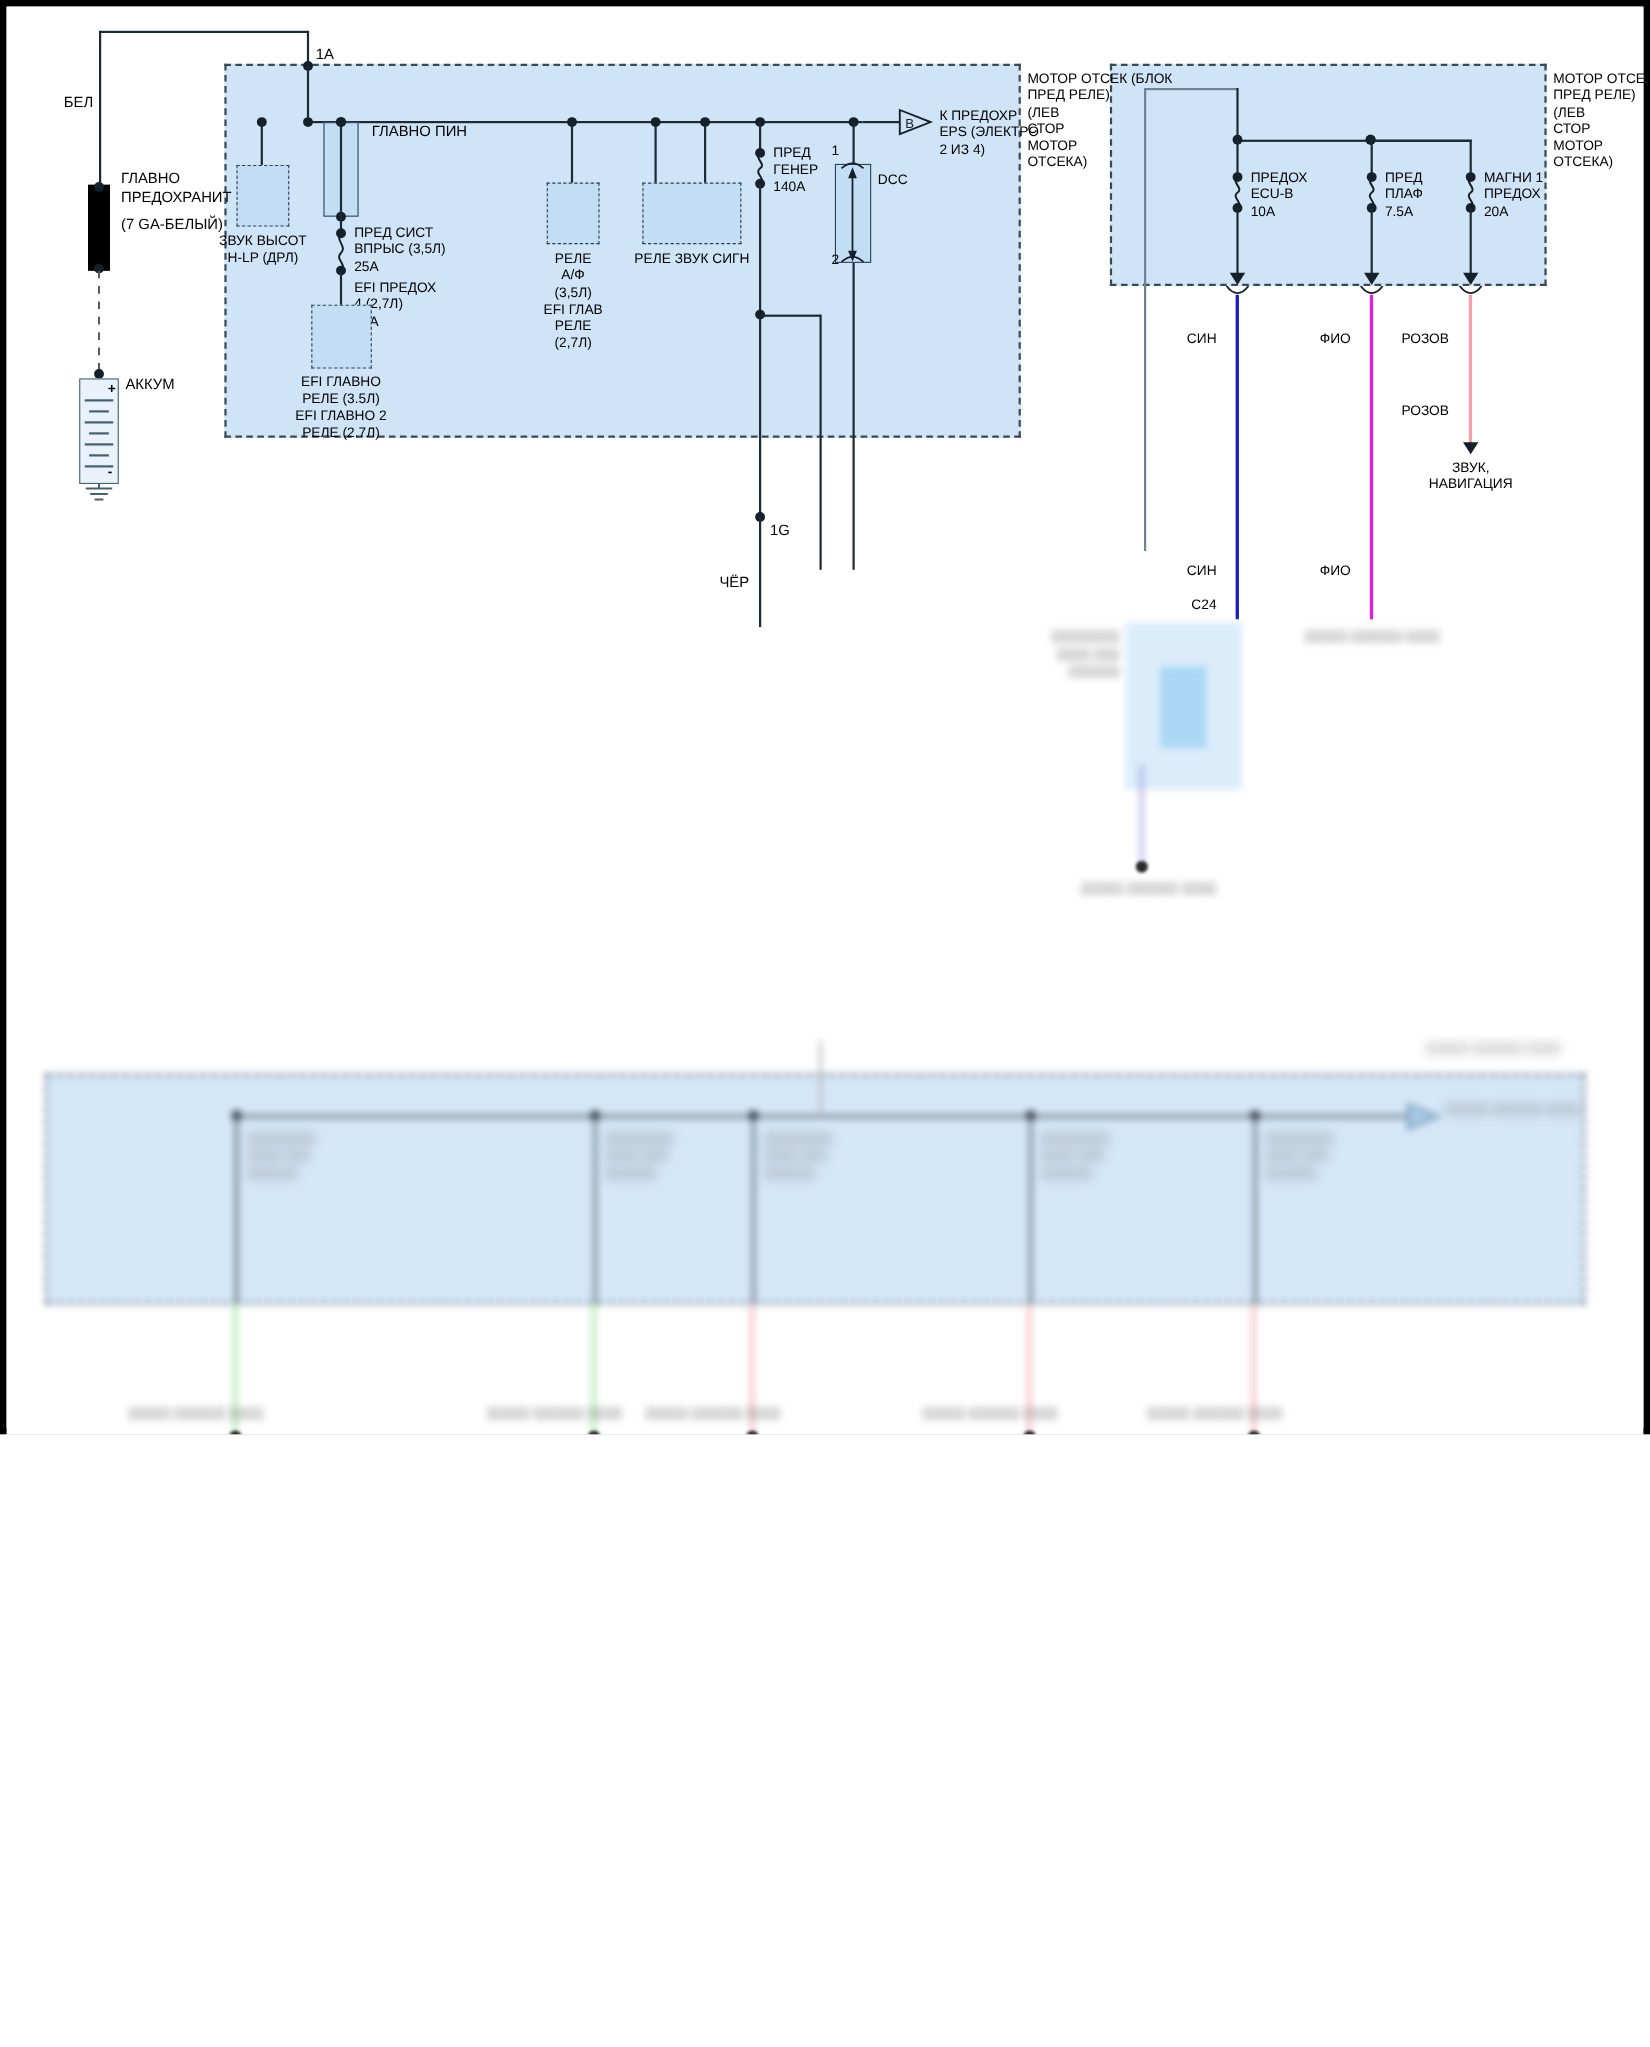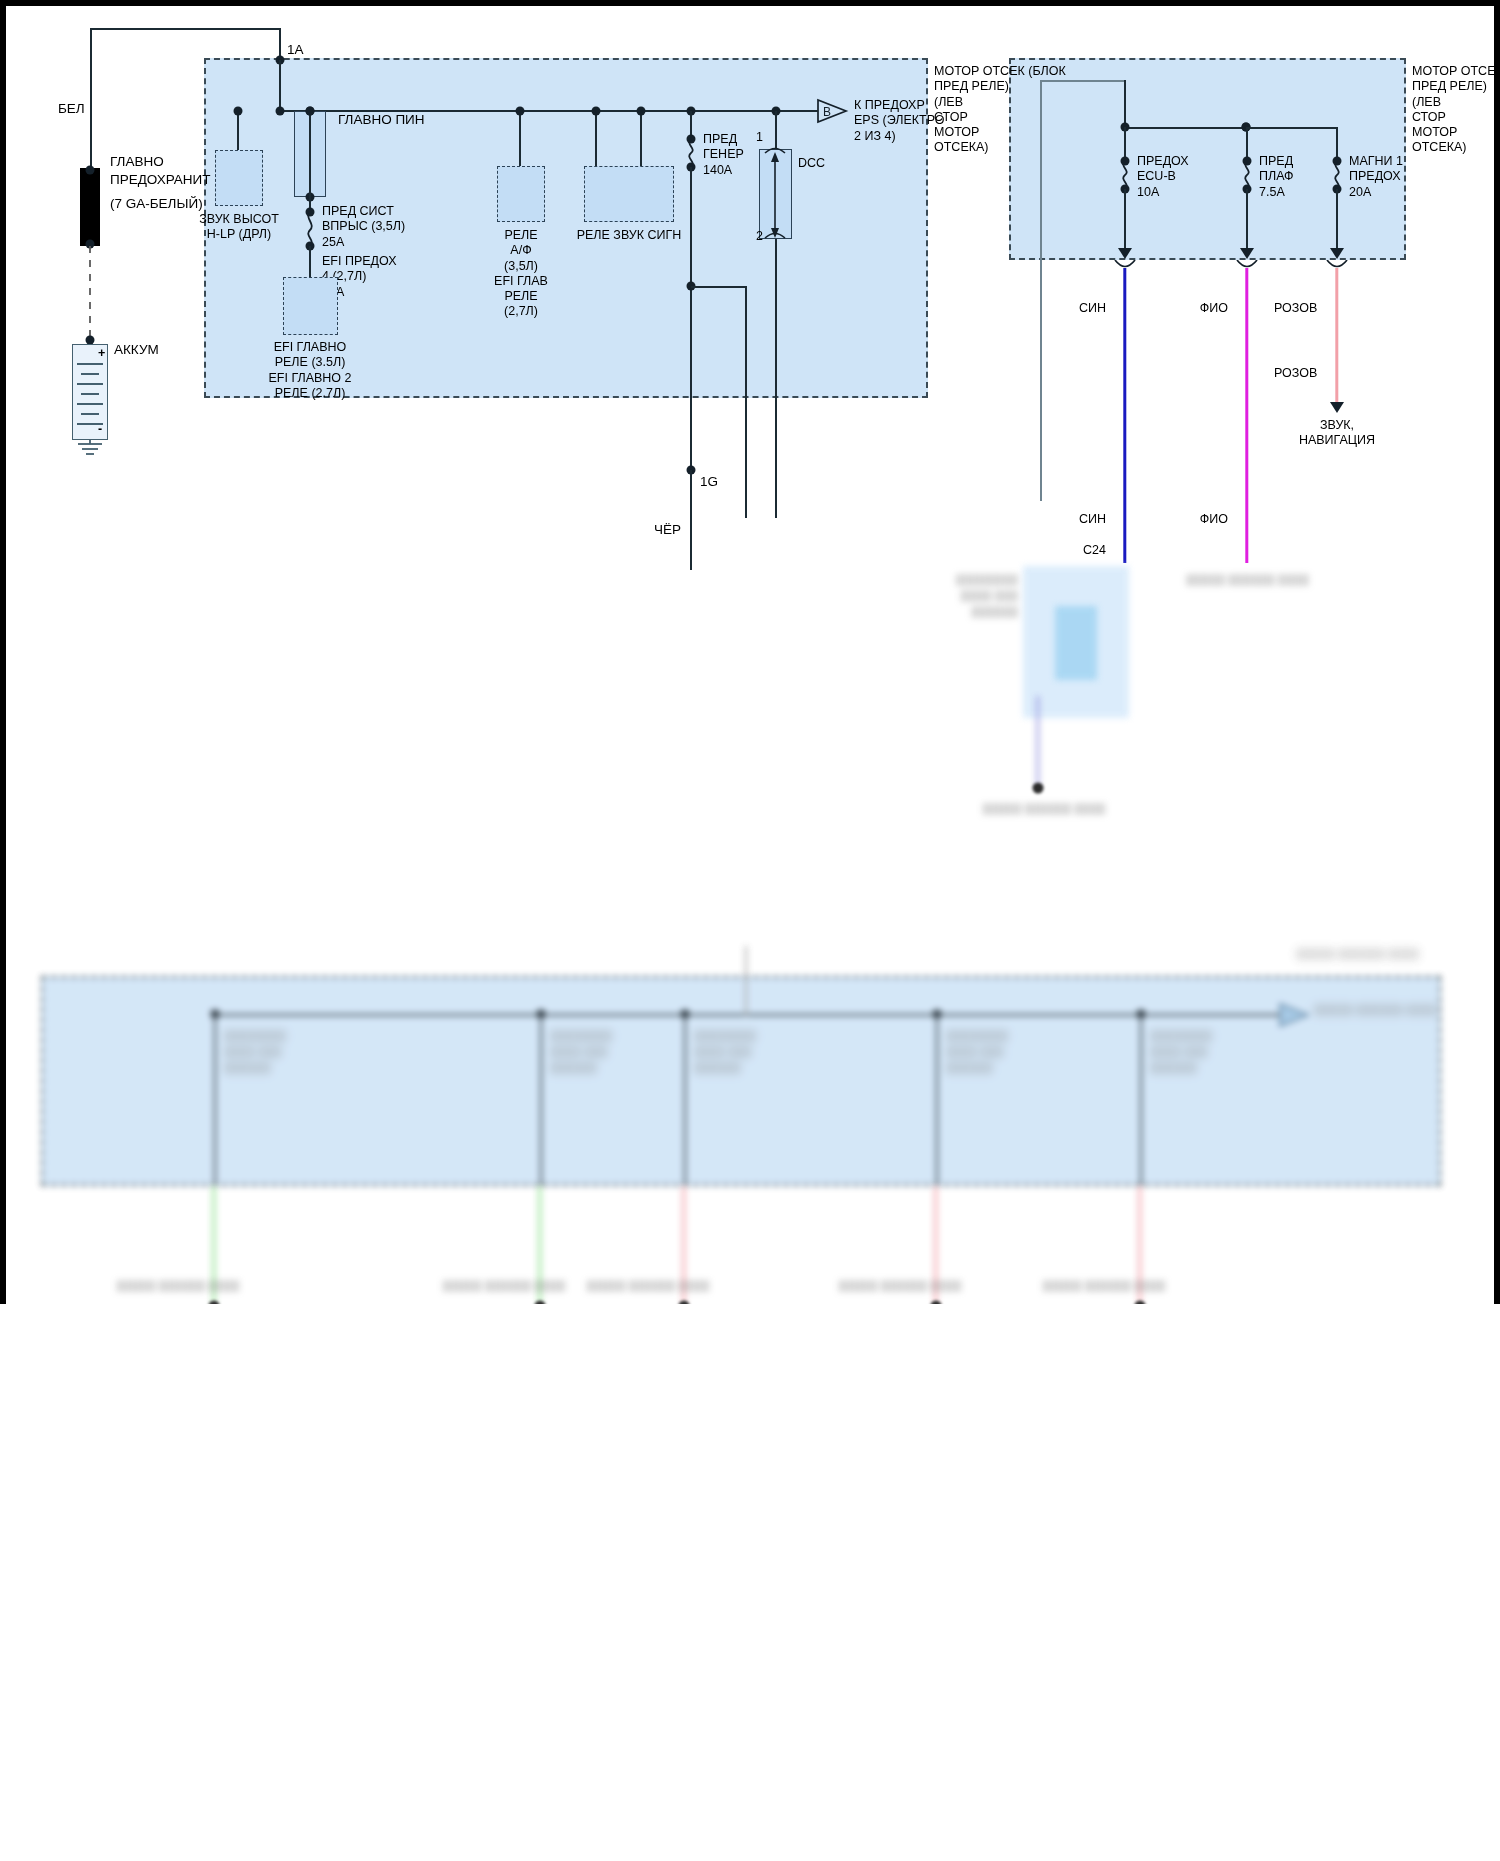--- a/index.html
+++ b/index.html
@@ -159,21 +159,21 @@
     <div class="blockfill" style="left:198px; top:52px; width:724px; height:340px;"></div>
 
     <div class="blockfill" style="left:1003px; top:52px; width:397px; height:202px;"></div>
 
     <div class="wire h" style="left:84px; top:22px; width:190px;"></div>
     <div class="wire v" style="left:84px; top:22px; height:140px;"></div>
     <div class="wire v" style="left:273px; top:22px; height:32px;"></div>
     <div class="node" style="left:274px; top:54px;"></div>
     <div class="txt" style="left:281px; top:36px;">1A</div>
 
-    <div class="txt" style="left:52px; top:95px;">БЕЛ</div>
+    <div class="txt" style="left:52px; top:79px;">БЕЛ</div>
 
     <div class="mainfuse" style="left:84px; top:162px;"></div>
     <div class="node" style="left:84px; top:164px;"></div>
     <div class="node" style="left:84px; top:238px;"></div>
     <div class="txt" style="left:104px; top:148px;">ГЛАВНО</div>
     <div class="txt" style="left:104px; top:166px;">ПРЕДОХРАНИТ</div>
     <div class="txt" style="left:104px; top:190px;">(7 GA-БЕЛЫЙ)</div>
 
     <svg style="position:absolute; left:76px; top:240px; width:18px; height:96px;">
       <line x1="8" y1="0" x2="8" y2="96" stroke="#5a5a5a" stroke-width="1.8" stroke-dasharray="7 7"></line>

